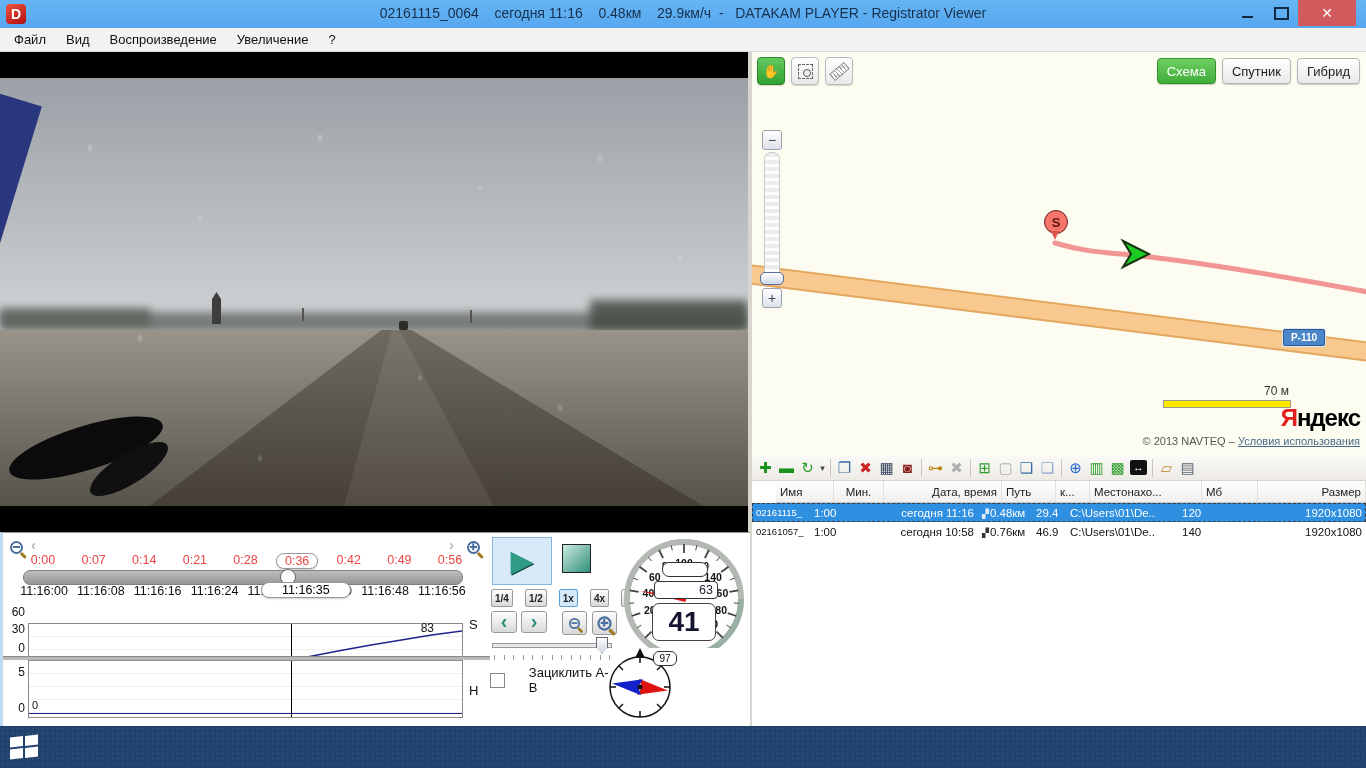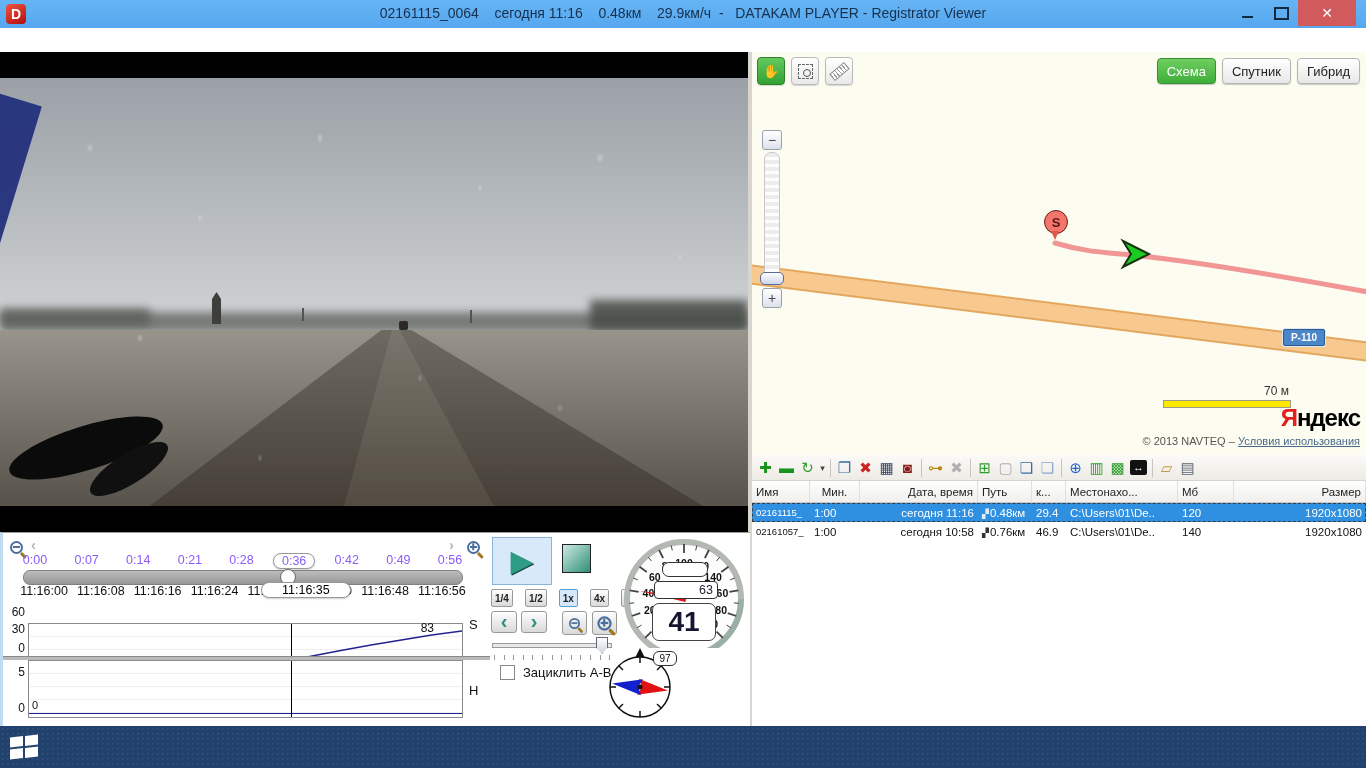--- a/index.html
+++ b/index.html
@@ -115,39 +115,39 @@
   .c-navy{color:#33415c;} .c-dred{color:#8b1a1a;} .c-gold{color:#b8860b;} .c-gray{color:#b0b0b0;}
   .c-lblue{color:#8ea8cc;} .c-teal{color:#2266cc;} .c-amber{color:#c9984a;} .c-slate{color:#5a6472;}
   .tb-full{background:#111;color:#fff;width:17px;height:15px;line-height:15px;font-size:11px;
     border-radius:2px;margin:0 2px;}
 
   
   .ftable{left:0;top:429px;width:614px;}
   .frow{display:grid;grid-template-columns:58px 50px 118px 54px 34px 112px 56px 1fr;height:19px;
     align-items:center;font-size:11.5px;color:#111;}
   .fhead{height:21px;background:linear-gradient(#ffffff,#f0efed);border-bottom:1px solid #c9c9c9;
-    font-size:11.5px;color:#222;}
+    font-size:11.5px;color:#222;margin-left:24px;}
   .fhead > div{border-right:1px solid #e2e0dc;height:100%;display:flex;align-items:center;padding:0 4px;box-sizing:border-box;}
   .fc{padding:0 4px;overflow:hidden;white-space:nowrap;}
   .t-r{text-align:right;justify-content:flex-end;} .t-c{text-align:left;justify-content:center;}
   .row-sel{background:#2f8fe0;color:#fff;outline:1px dashed #3a3a3a;outline-offset:-1px;}
   .fc-name{font-size:9.5px;}
   .route-ico{font-size:9px;opacity:.85;margin-right:1px;}
 
   
   .controls{left:0;top:532px;width:750px;height:194px;background:#fff;border-top:1px solid #9a9a9a;
     border-left:3px solid #bfdcf2;box-sizing:border-box;}
   .mag{display:inline-block;width:9px;height:9px;border:2px solid #4a6e9e;border-radius:50%;position:relative;}
   .mag::after{content:"";position:absolute;width:7px;height:2.5px;background:#a07820;
     transform:rotate(45deg);right:-6px;bottom:-4px;border-radius:1px;}
   .mag i{position:absolute;left:1px;top:3px;width:7px;height:1.5px;background:#4a6e9e;}
   .mag i.v{transform:rotate(90deg);}
   .tl-arrow{color:#b8b8b8;font-size:15px;font-weight:bold;}
   .tl-top{left:12px;top:20px;width:455px;display:flex;justify-content:space-between;}
-  .tl-top span{width:40px;text-align:center;font-size:12.5px;color:#8b5cf6;}
+  .tl-top span{width:40px;text-align:center;font-size:12.5px;color:#ef4444;margin-left:8px;}
   .tl-top span:nth-child(6){border:1px solid #999;border-radius:8px;background:#fff;box-shadow:0 1px 2px rgba(0,0,0,.2);}
   .tl-slider{left:20px;top:37px;width:438px;height:13px;border-radius:7px;border:1px solid #808080;
     background:linear-gradient(#bdbdbd,#969696);}
   .tl-handle{left:277px;top:36px;width:14px;height:14px;border-radius:50%;background:#fdfdfd;
     border:1px solid #666;z-index:2;}
   .tl-bot{left:14px;top:51px;width:452px;display:flex;justify-content:space-between;}
   .tl-bot span{width:54px;text-align:center;font-size:12.5px;color:#111;}
   .tl-bubble{left:258px;top:49px;padding:0 20px;font-size:12.5px;border:1px solid #999;border-radius:8px;
     background:#fff;z-index:3;box-shadow:0 1px 2px rgba(0,0,0,.2);}
 
@@ -179,21 +179,21 @@
     display:flex;align-items:center;justify-content:center;line-height:0;padding-bottom:3px;box-sizing:border-box;}
   .pb-mags{position:absolute;left:72px;top:78px;display:flex;gap:5px;}
   .mag-btn{width:23px;height:22px;border:1px solid #9a9a9a;border-radius:3px;
     background:linear-gradient(#fefefe,#d9d9d9);display:flex;align-items:center;justify-content:center;}
   .pb-groove{position:absolute;left:2px;top:110px;width:118px;height:3px;background:#e8e8e8;
     border:1px solid #999;}
   .pb-thumb{position:absolute;left:106px;top:104px;width:10px;height:15px;border:1px solid #667;
     background:linear-gradient(#fdfdfd,#cfd6df);clip-path:polygon(0 0,100% 0,100% 62%,50% 100%,0 62%);}
   .pb-ticks{position:absolute;left:4px;top:122px;width:116px;height:5px;
     background:repeating-linear-gradient(90deg,#999 0 1px,transparent 1px 9.6px);}
-  .pb-loop{position:absolute;left:10px;top:132px;display:flex;align-items:center;gap:8px;}
+  .pb-loop{position:absolute;left:0;top:132px;display:flex;align-items:center;gap:24px;}
   .chk{width:13px;height:13px;border:1px solid #888;background:#fff;}
   .pb-loop span{font-size:13px;color:#111;}
 
   .speedo{left:613px;top:2px;width:136px;height:122px;}
   .spd-num{font-size:10.5px;font-weight:bold;fill:#111;font-family:"Liberation Sans",sans-serif;}
   .spd-pill{position:absolute;left:46px;top:27px;width:44px;height:13px;border:1px solid #333;
     border-radius:7px;background:#fff;}
   .spd-aux{position:absolute;left:38px;top:46px;width:58px;height:16px;border:1px solid #333;
     border-radius:4px;background:#fff;font-size:12.5px;color:#223;text-align:right;padding-right:4px;
     line-height:16px;}
@@ -224,20 +224,27 @@
       <div class="wb wb-min">
           <i></i>
         </div>
       <div class="wb wb-max">
           <i></i>
         </div>
       <div class="wb wb-close">✕</div>
     </div>
   </div>
 
+  <div class="abs menubar">
+    <span class="menu-item">Файл</span>
+    <span class="menu-item">Вид</span>
+    <span class="menu-item">Воспроизведение</span>
+    <span class="menu-item">Увеличение</span>
+    <span class="menu-item">?</span>
+  </div>
 
   <div class="abs video-panel">
     <div class="abs scene">
       <div class="abs sky"></div>
       <div class="abs treeline"></div>
       <div class="abs bush-l"></div>
       <div class="abs bush-r"></div>
       <div class="abs ground"></div>
       <div class="abs road"></div>
       <div class="abs roadmid"></div>

